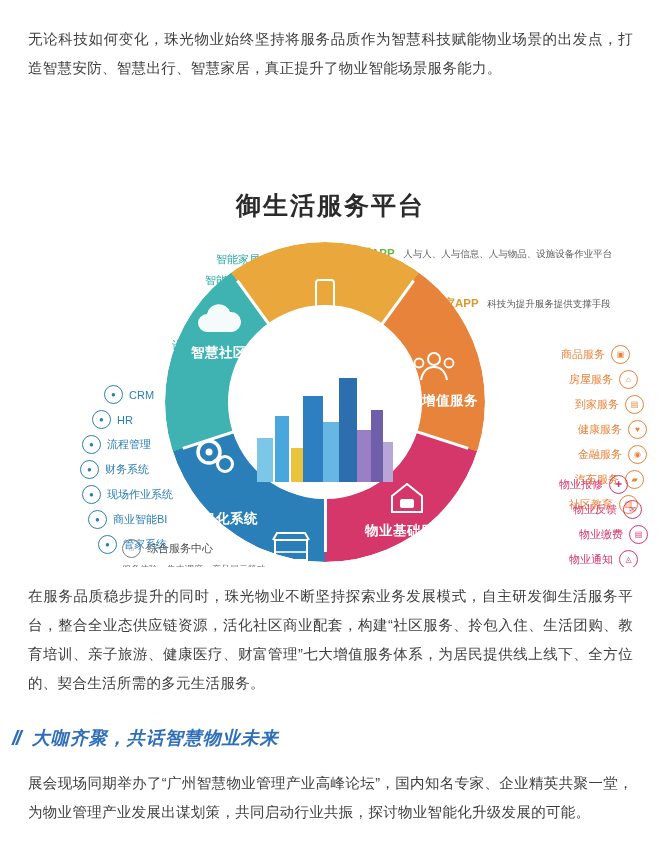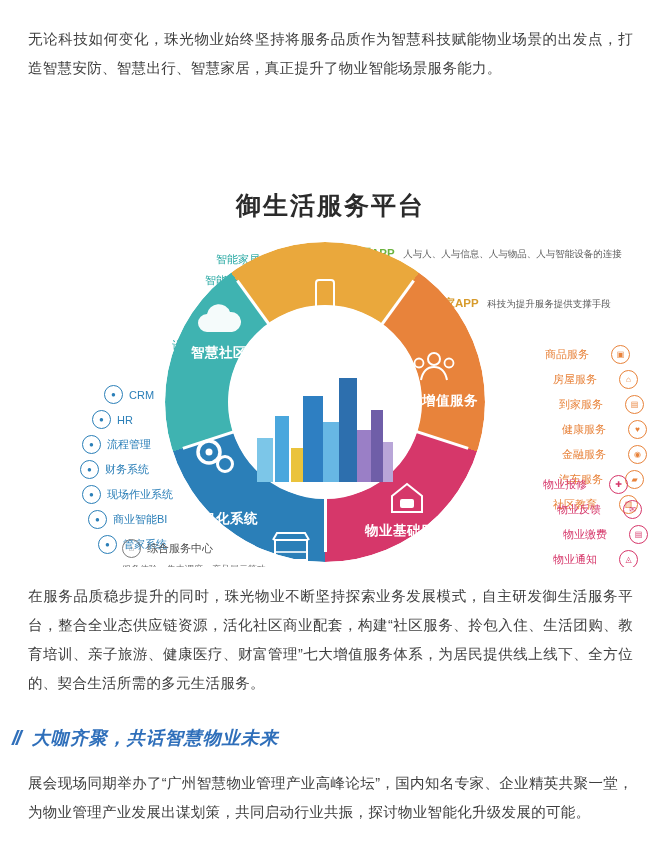--- a/index.html
+++ b/index.html
@@ -125,21 +125,21 @@
   .ann {
     position: absolute;
     font-size: 11px;
     white-space: nowrap;
   }
   .ann-row {
     display: flex;
     align-items: center;
     margin-bottom: 6px;
   }
-  .ann-row.right { justify-content: flex-end; gap: 16px; }
+  .ann-row.right { justify-content: flex-end; }
   .dot-ico {
     width: 17px;
     height: 17px;
     border-radius: 50%;
     border: 1.4px solid currentColor;
     display: inline-flex;
     align-items: center;
     justify-content: center;
     font-size: 8px;
     flex: 0 0 auto;
@@ -194,21 +194,21 @@
 <div class="page">
 
   <p class="para para-top">无论科技如何变化，珠光物业始终坚持将服务品质作为智慧科技赋能物业场景的出发点，打造智慧安防、智慧出行、智慧家居，真正提升了物业智能场景服务能力。</p>
 
   <div class="info">
 
     <div class="info-title">御生活服务平台</div>
 
     <div class="top-note" style="left:348px; top:148px;">
       <span class="app-tag" style="color:#6cb33f;">社区APP</span>
-      <span style="color:#5b5b5b; margin-left:6px;">人与人、人与信息、人与物品、人与智能设备的连接</span>
+      <span style="color:#5b5b5b; margin-left:6px;">人与人、人与信息、人与物品、设施设备作业平台</span>
     </div>
     <div class="top-note" style="left:432px; top:198px;">
       <span class="app-tag" style="color:#d79b2c;">管家APP</span>
       <span style="color:#5b5b5b; margin-left:6px;">科技为提升服务提供支撑手段</span>
     </div>
 
     <div class="ann" style="left:100px; top:152px; width:160px;">
       <div style="text-align:right; color:#2aa9a4; line-height:1.95;">
         <div>智能家居</div>
         <div>智能停车场</div>

